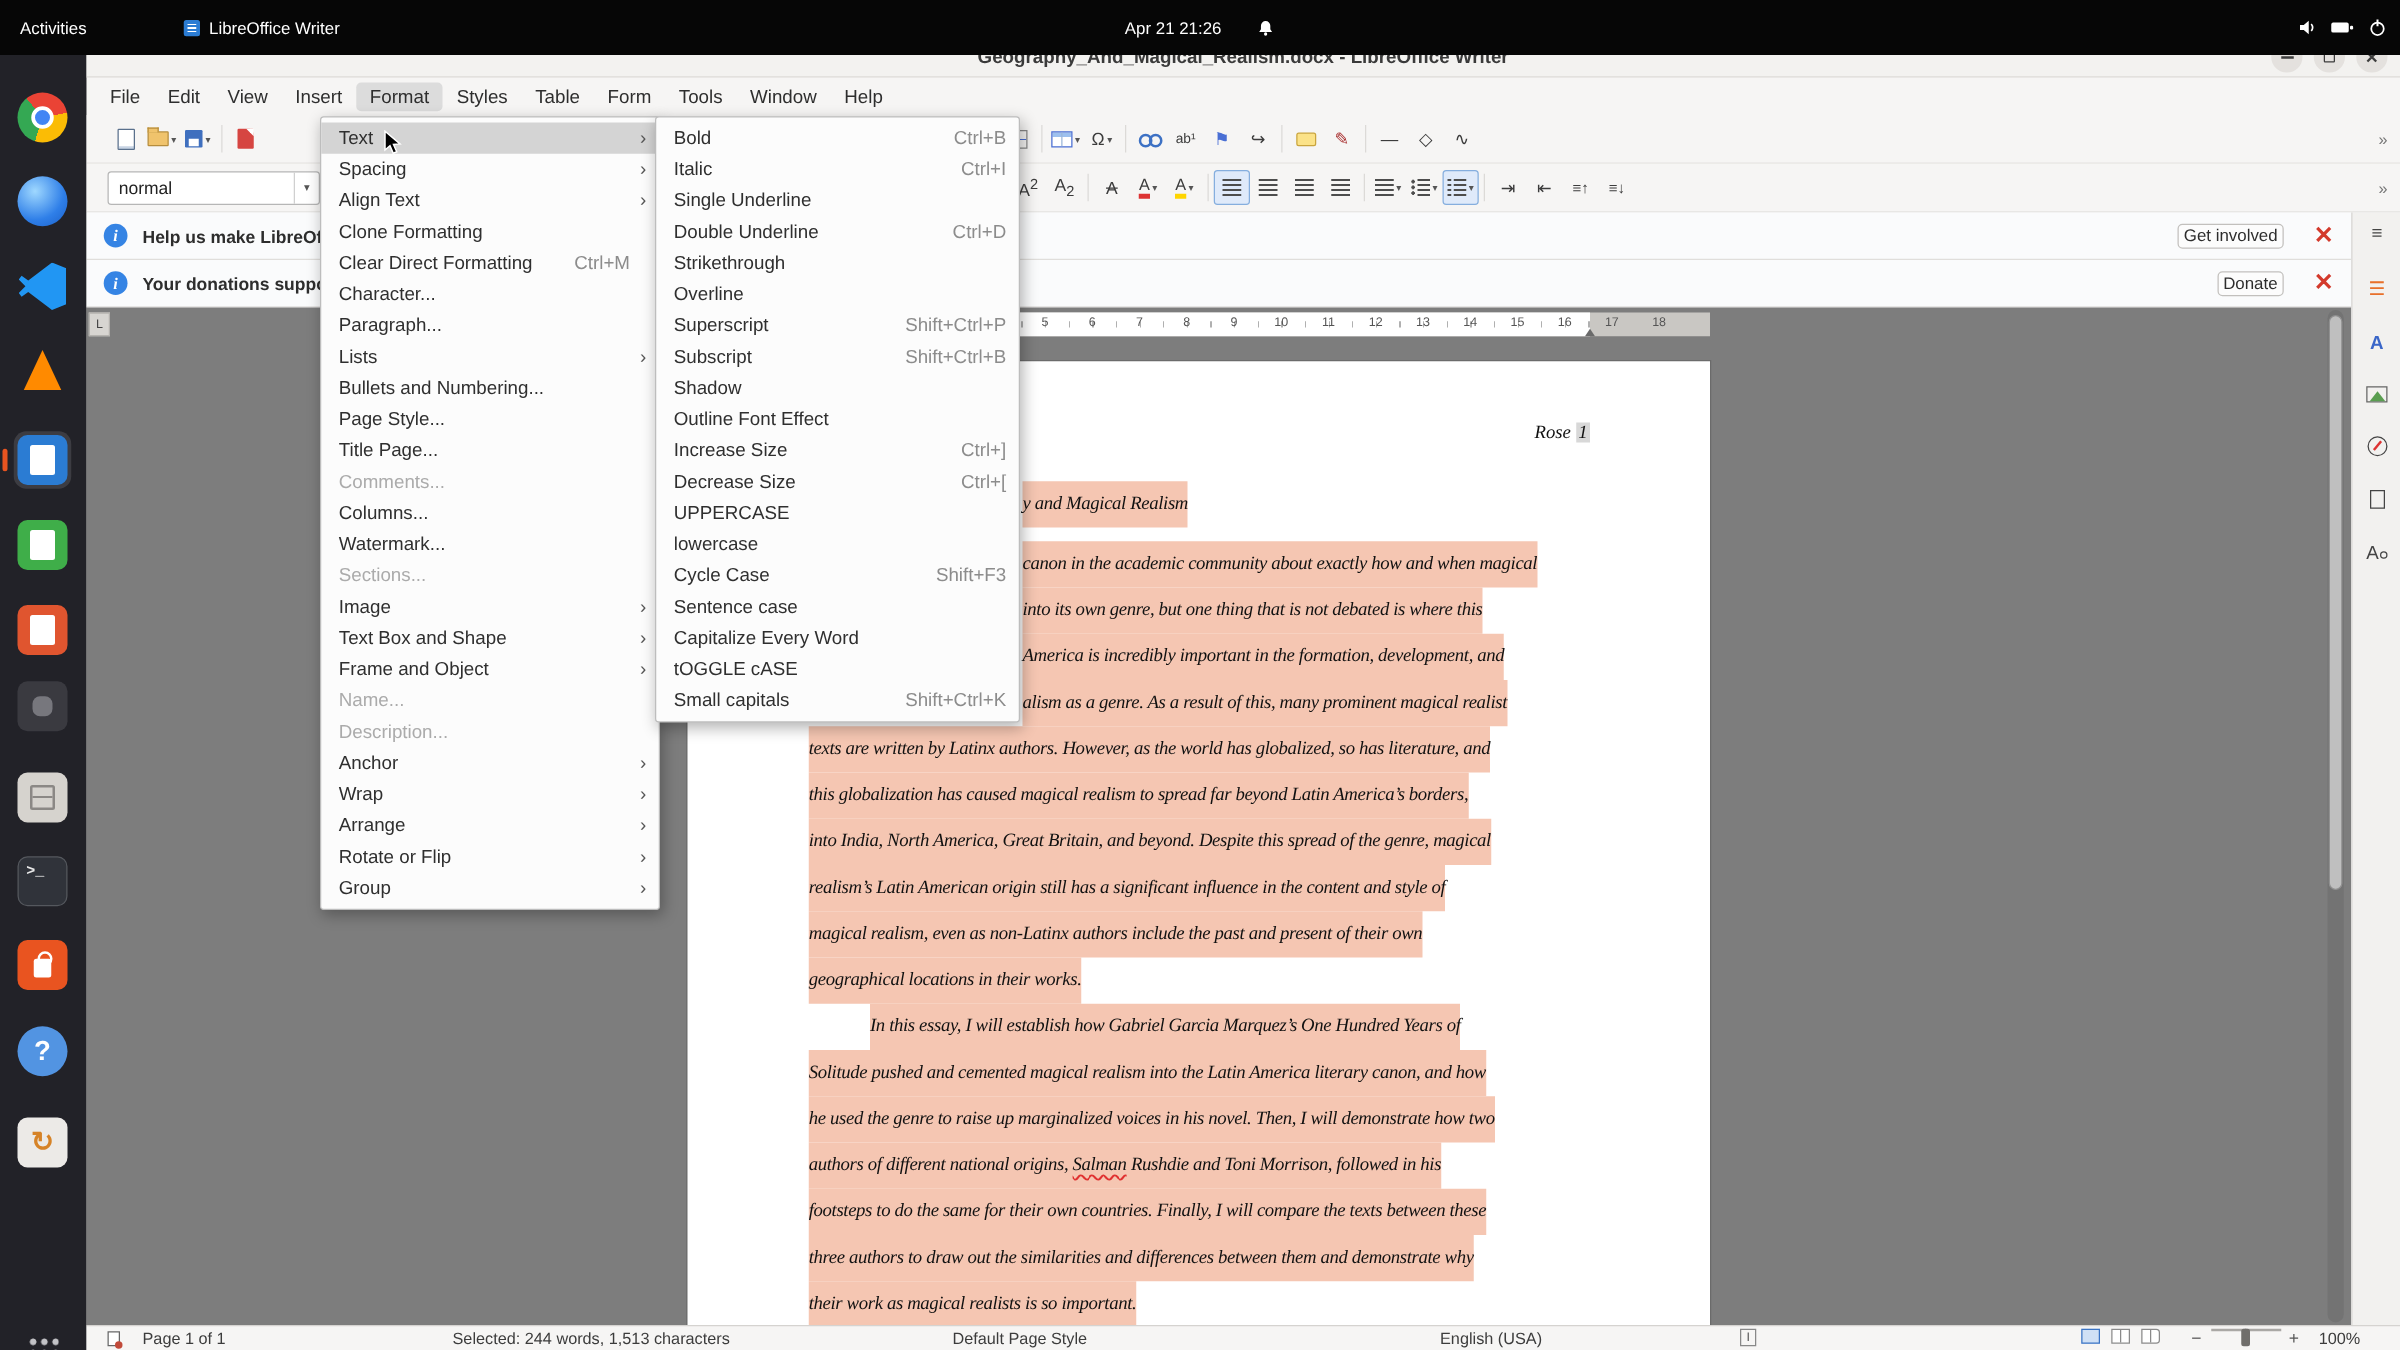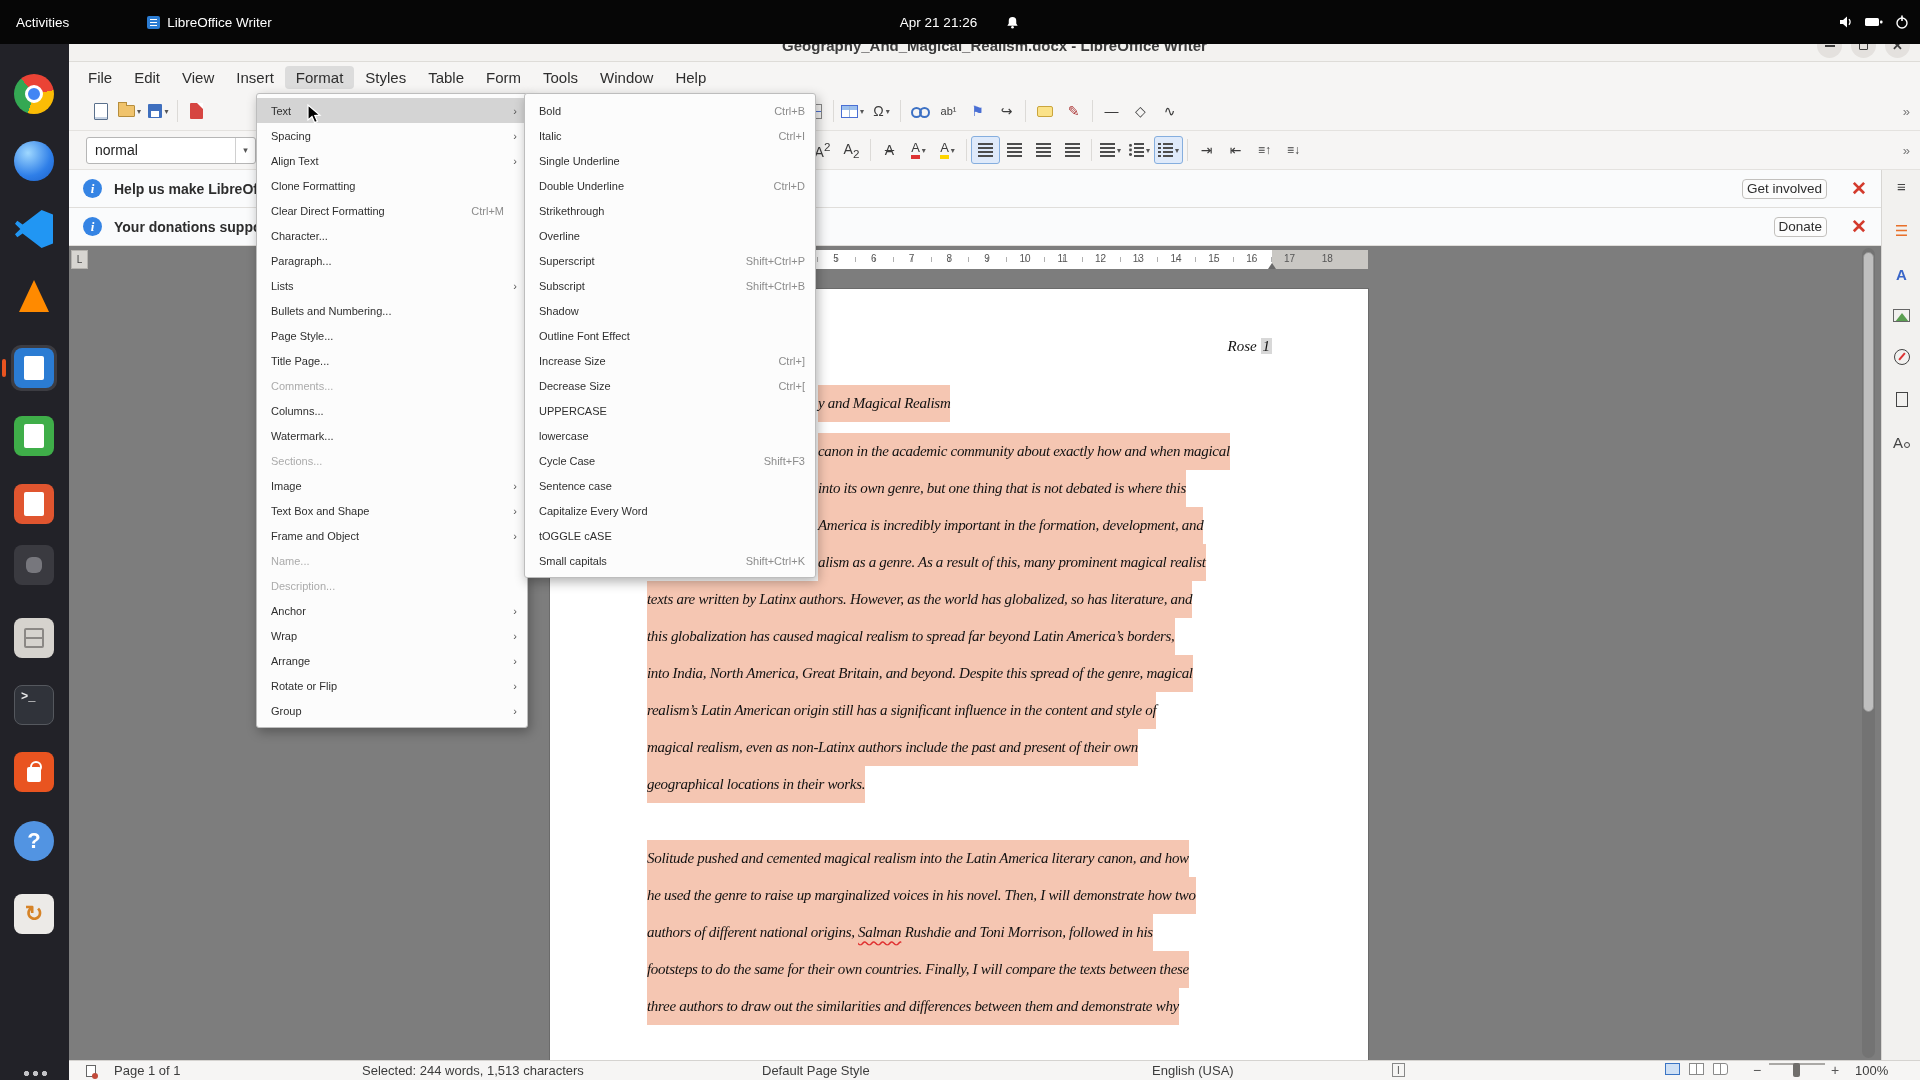--- a/index.html
+++ b/index.html
@@ -139,21 +139,21 @@
      display:flex;align-items:center;justify-content:center;font-size:10px;color:#555}
   .vl{position:absolute;top:4px;width:15px;height:12px;border:1px solid #8a8a8a;background:#fff}
   .vl.active{border-color:#3b74c4;background:#cfe0f5}
   .vl2::after{content:"";position:absolute;left:6px;top:0;bottom:0;width:1px;background:#8a8a8a}
   .zoomtrack{position:absolute;left:1700px;top:9px;width:56px;height:2px;background:#aaa8a5}
   .zoomnotch{position:absolute;left:1727px;top:5px;width:1px;height:10px;background:#8f8d8a}
   .zoomthumb{position:absolute;left:1724px;top:3px;width:7px;height:14px;background:#706e6b;border-radius:2px}
   .zbtn{color:#555;font-size:14px}
   
   .menu{position:absolute;background:#fcfcfc;border:1px solid #bdbdbd;border-radius:3px;box-shadow:2px 4px 12px rgba(0,0,0,.3);
-     padding:4px 0;z-index:60;font-size:11px;color:#2f2f2f}
+     padding:4px 0;z-index:60;font-size:15px;color:#2f2f2f}
   #fmenu{left:187px;top:64px;width:272px}
   #tmenu{left:455px;top:64px;width:292px}
   .mi{height:25px;display:flex;align-items:center;padding-left:14px;padding-right:10px}
   .mi .lab{white-space:nowrap}
   .mi .sc{margin-left:auto;color:#8c8c8c;padding-left:20px}
   .mi .ar{width:13px;text-align:right;color:#555;flex:none}
   .mi.hl{background:#d4d4d4}
   .mi.dis .lab,.mi.dis .sc{color:#ababab}
   
   #cursor{position:absolute;left:306px;top:104px;z-index:120;pointer-events:none}
@@ -441,25 +441,27 @@
             <div class="dl" style="top: 144px;"><span class="hl" style="margin-left: 171px;">canon in the academic community about exactly how and when magical</span></div>
             <div class="dl" style="top: 181px;"><span class="hl" style="margin-left: 171px;">into its own genre, but one thing that is not debated is where this</span></div>
             <div class="dl" style="top: 218px;"><span class="hl" style="margin-left: 171px;">America is incredibly important in the formation, development, and</span></div>
             <div class="dl" style="top: 255px;"><span class="hl" style="margin-left: 171px;">alism as a genre. As a result of this, many prominent magical realist</span></div>
             <div class="dl" style="top: 292px;"><span class="hl" style="margin-left: 0px;">texts are written by Latinx authors. However, as the world has globalized, so has literature, and</span></div>
             <div class="dl" style="top: 329px;"><span class="hl" style="margin-left: 0px;">this globalization has caused magical realism to spread far beyond Latin America’s borders,</span></div>
             <div class="dl" style="top: 366px;"><span class="hl" style="margin-left: 0px;">into India, North America, Great Britain, and beyond. Despite this spread of the genre, magical</span></div>
             <div class="dl" style="top: 403px;"><span class="hl" style="margin-left: 0px;">realism’s Latin American origin still has a significant influence in the content and style of</span></div>
             <div class="dl" style="top: 440px;"><span class="hl" style="margin-left: 0px;">magical realism, even as non-Latinx authors include the past and present of their own</span></div>
             <div class="dl" style="top: 477px;"><span class="hl" style="margin-left: 0px;">geographical locations in their works.</span></div>
+            <div class="dl" style="top: 514px;"><span class="hl" style="margin-left: 49px;">In this essay, I will establish how Gabriel Garcia Marquez’s One Hundred Years of</span></div>
             <div class="dl" style="top: 551px;"><span class="hl" style="margin-left: 0px;">Solitude pushed and cemented magical realism into the Latin America literary canon, and how</span></div>
             <div class="dl" style="top: 588px;"><span class="hl" style="margin-left: 0px;">he used the genre to raise up marginalized voices in his novel. Then, I will demonstrate how two</span></div>
             <div class="dl" style="top: 625px;"><span class="hl" style="margin-left: 0px;">authors of different national origins, <span class="sq">Salman</span> Rushdie and Toni Morrison, followed in his</span></div>
             <div class="dl" style="top: 662px;"><span class="hl" style="margin-left: 0px;">footsteps to do the same for their own countries. Finally, I will compare the texts between these</span></div>
             <div class="dl" style="top: 699px;"><span class="hl" style="margin-left: 0px;">three authors to draw out the similarities and differences between them and demonstrate why</span></div>
+            <div class="dl" style="top: 736px;"><span class="hl" style="margin-left: 0px;">their work as magical realists is so important.</span></div>
           </div>
         <div id="vscroll">
             <div class="thumb"></div>
           </div>
       </div>
     </div>
     <div id="sidestrip">
         <div class="ss" style="top: 5px;">
           <span>≡</span>
         </div>

